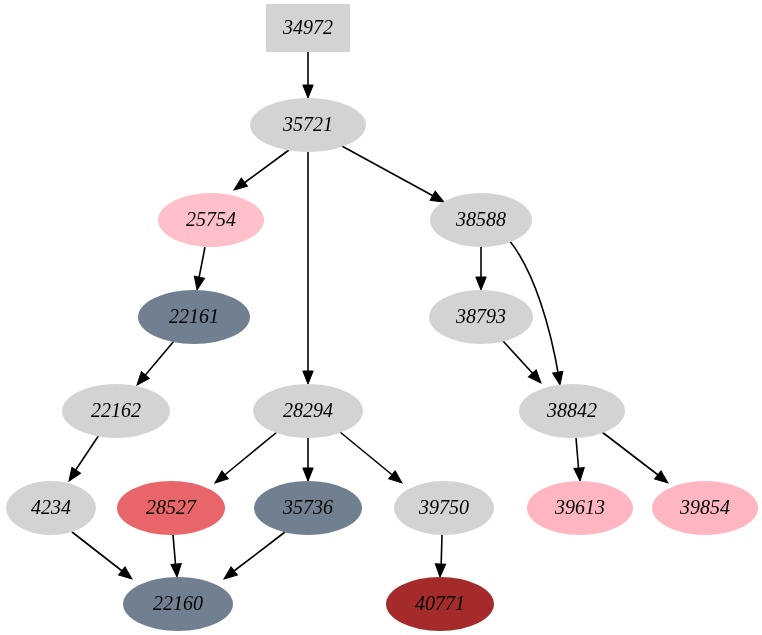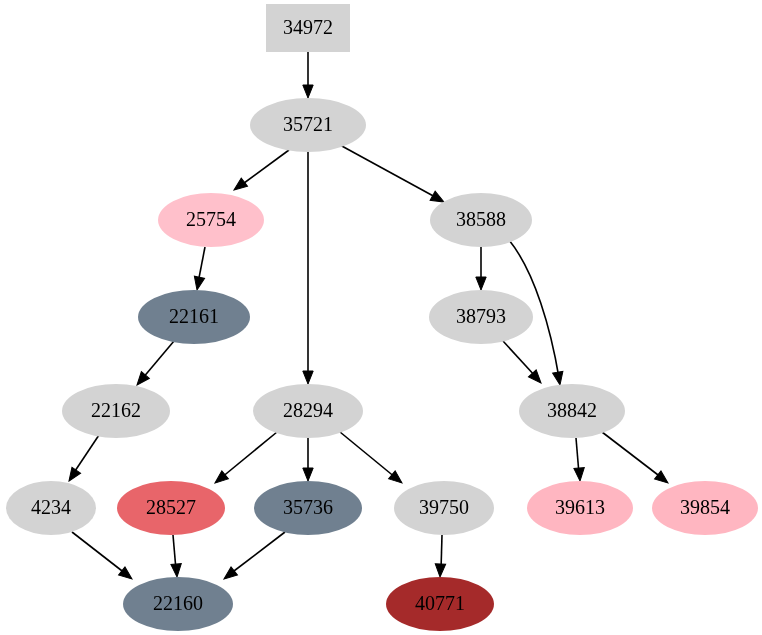--- a/index.html
+++ b/index.html
@@ -11,20 +11,21 @@
     width: 762px;
     height: 635px;
     font-family: "Liberation Serif", "DejaVu Serif", serif;
     overflow: hidden;
   }
   #graph-canvas {
     position: relative;
     width: 762px;
     height: 507px;
     background: #ffffff;
+    font-style: italic;
   }
   svg.graph-svg {
     position: absolute;
     top: 0;
     left: 0;
     width: 762px;
     height: 635px;
   }
   .node-label {
     font-family: "Liberation Serif", "DejaVu Serif", serif;

